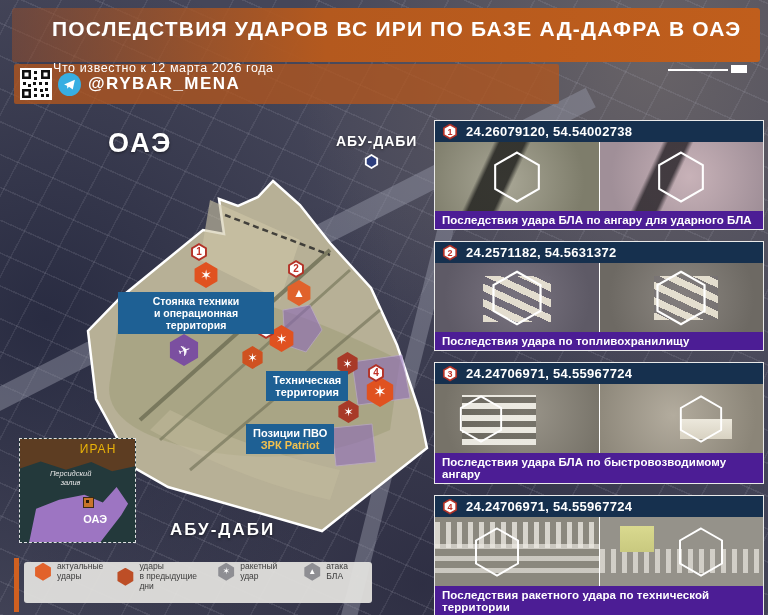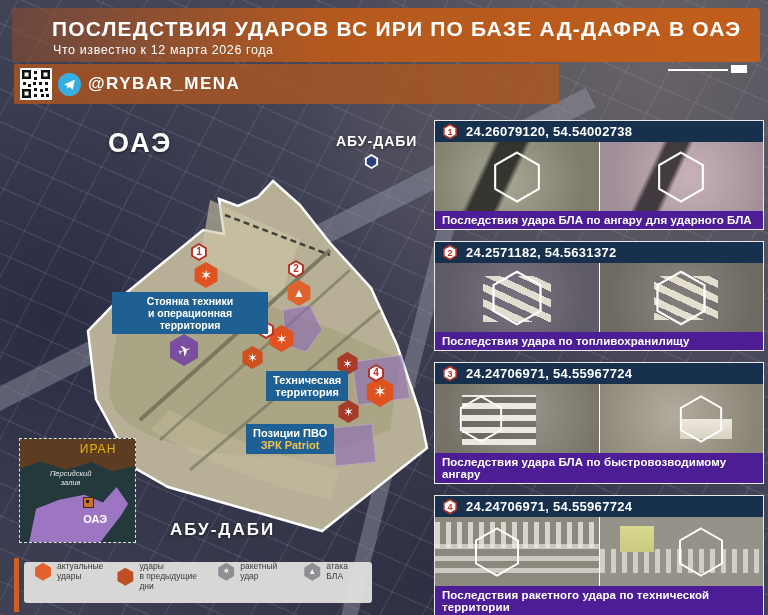--- a/index.html
+++ b/index.html
@@ -22,21 +22,21 @@
   .hexnum{position:absolute;display:grid;place-items:center;background:#b33227;z-index:6;}
   .hexnum .inner{width:76%;height:76%;background:#fff;display:grid;place-items:center;
      color:#c03026;font-weight:700;}
   .hexe{position:absolute;display:grid;place-items:center;color:#fff;z-index:5;}
   .glyph{line-height:1;}
   
   .band{position:absolute;left:12px;top:8px;width:748px;height:54px;
     background:linear-gradient(to right, rgba(142,76,46,.55), #b4591e 42%, #c05e1c);
     border-radius:3px;z-index:20;}
   .band h1{margin:9px 0 0 40px;font-size:21px;letter-spacing:1.2px;color:#fff;font-weight:700;}
-  .band .sub{margin:2px 0 0 41px;font-size:12.5px;letter-spacing:.6px;color:#fff;}
+  .band .sub{margin:20px 0 0 41px;font-size:12.5px;letter-spacing:.6px;color:#fff;}
   .deco-line{position:absolute;left:668px;top:69px;width:60px;height:2px;background:#fff;z-index:21;}
   .deco-box{position:absolute;left:731px;top:65px;width:16px;height:8px;background:#fff;z-index:21;}
   .handle-strip{position:absolute;left:14px;top:64px;width:545px;height:40px;
     background:rgba(178,86,30,.78);border-radius:2px;z-index:19;}
   .qr{position:absolute;left:20px;top:68px;width:32px;height:32px;background:#fff;z-index:21;}
   .tg{position:absolute;left:58px;top:73px;width:23px;height:23px;border-radius:50%;
     background:#37aee2;display:grid;place-items:center;z-index:21;}
   .handle{position:absolute;left:88px;top:64px;height:40px;line-height:40px;color:#fff;
     font-size:17px;font-weight:700;letter-spacing:1.5px;z-index:21;cursor:pointer;text-align:center;}
   
@@ -128,21 +128,21 @@
     <polygon points="332,428 372,424 376,462 336,466" fill="#8d6bb8" opacity="0.6" stroke="#b9a3d6"></polygon>
   </svg>
 
   <div class="big-geo" style="left:108px;top:128px;font-size:27px;letter-spacing:2px;">ОАЭ</div>
   <div class="big-geo" style="left:336px;top:133px;font-size:14px;letter-spacing:1px;">АБУ-ДАБИ</div>
   <div class="cityhex hex" style="left:364px;top:154px;width:15px;height:15px;">
       <div class="inner hex"></div>
     </div>
   <div class="bottom-city">АБУ-ДАБИ</div>
 
-  <div class="maplabel prel" style="left:112px;top:292px;font-size:10.5px;width:142px;">Стоянка техники
+  <div class="maplabel prel" style="left:118px;top:292px;font-size:10.5px;width:142px;">Стоянка техники
 и операционная территория</div>
   <div class="planehex hex" style="left:168px;top:334px;width:32px;height:32px;">
     <span class="glyph" style="font-size:15px;transform:rotate(-20deg);">✈</span>
   </div>
   <div class="maplabel prel" style="left:266px;top:371px;font-size:11px;">Техническая
 территория</div>
   <div class="maplabel" style="left:246px;top:424px;font-size:11px;">
     <div>Позиции ПВО</div>
     <div class="yellow">ЗРК Patriot</div>
   </div>

